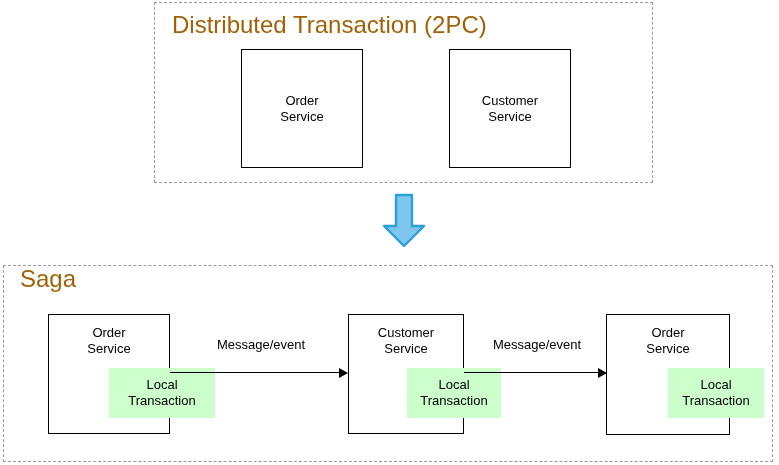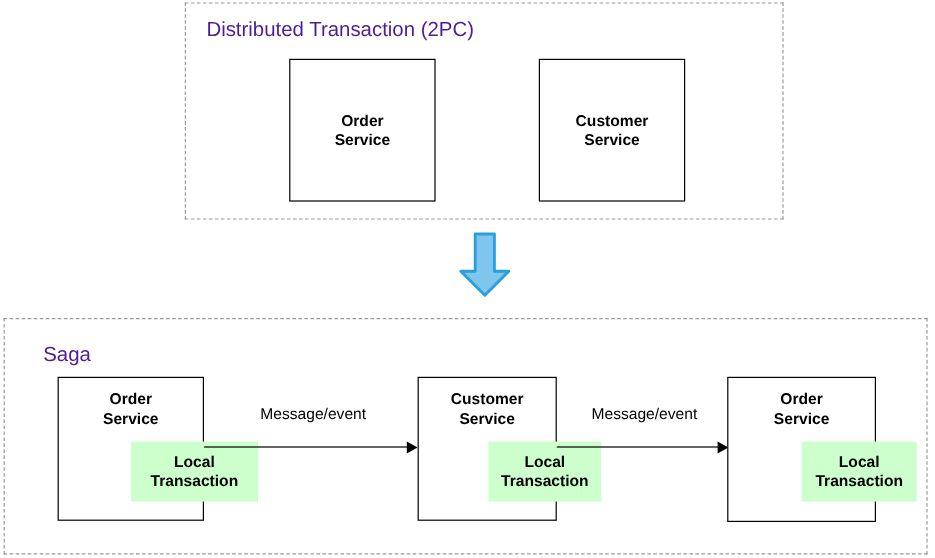--- a/index.html
+++ b/index.html
@@ -22,33 +22,32 @@
 
   
   .group {
     position: absolute;
     border: 1px dashed #9a9a9a;
     background: transparent;
     box-sizing: border-box;
   }
   .group-title {
     position: absolute;
-    font-size: 17px;
+    font-size: 24px;
     line-height: 22px;
-    color: #4c1d95;
+    color: #a16207;
     white-space: nowrap;
   }
 
   
   .service-box {
     position: absolute;
     border: 1.6px solid #000000;
     background: #ffffff;
     box-sizing: border-box;
-    font-weight: bold;
   }
   .service-name {
     position: absolute;
     left: 0;
     right: 0;
     text-align: center;
     font-size: 13px;
     line-height: 16px;
     white-space: pre-line;
     color: #000000;
@@ -134,21 +133,21 @@
 
   <div class="down-arrow" style="left:381px; top:193px; width:46px; height:56px;">
     <svg width="46" height="56" viewBox="0 0 46 56" xmlns="http://www.w3.org/2000/svg">
       <polygon points="15,2 31,2 31,33 43,33 23,53 3,33 15,33" fill="#7fc6ef" stroke="#2a9fd8" stroke-width="2.4" stroke-linejoin="round"></polygon>
     </svg>
   </div>
 
   <div class="group" style="left:3px; top:265px; width:770px; height:197px;">
   </div>
 
-  <div class="group-title" style="left:20px; top:285px;margin-left:16px;">Saga</div>
+  <div class="group-title" style="left:20px; top:268px;">Saga</div>
 
   <div class="service-box saga" style="left:48px; top:314px; width:122px; height:120px;">
     <div class="service-name">Order
 Service</div>
     <div class="local-transaction" style="left:13px; top:53px; width:106px; height:50px;">Local
 Transaction</div>
   </div>
 
   <div class="msg-label" style="left:172px; top:337px; width:178px;">Message/event</div>
   <div class="msg-arrow" style="left:170px; top:367px; width:178px;">

